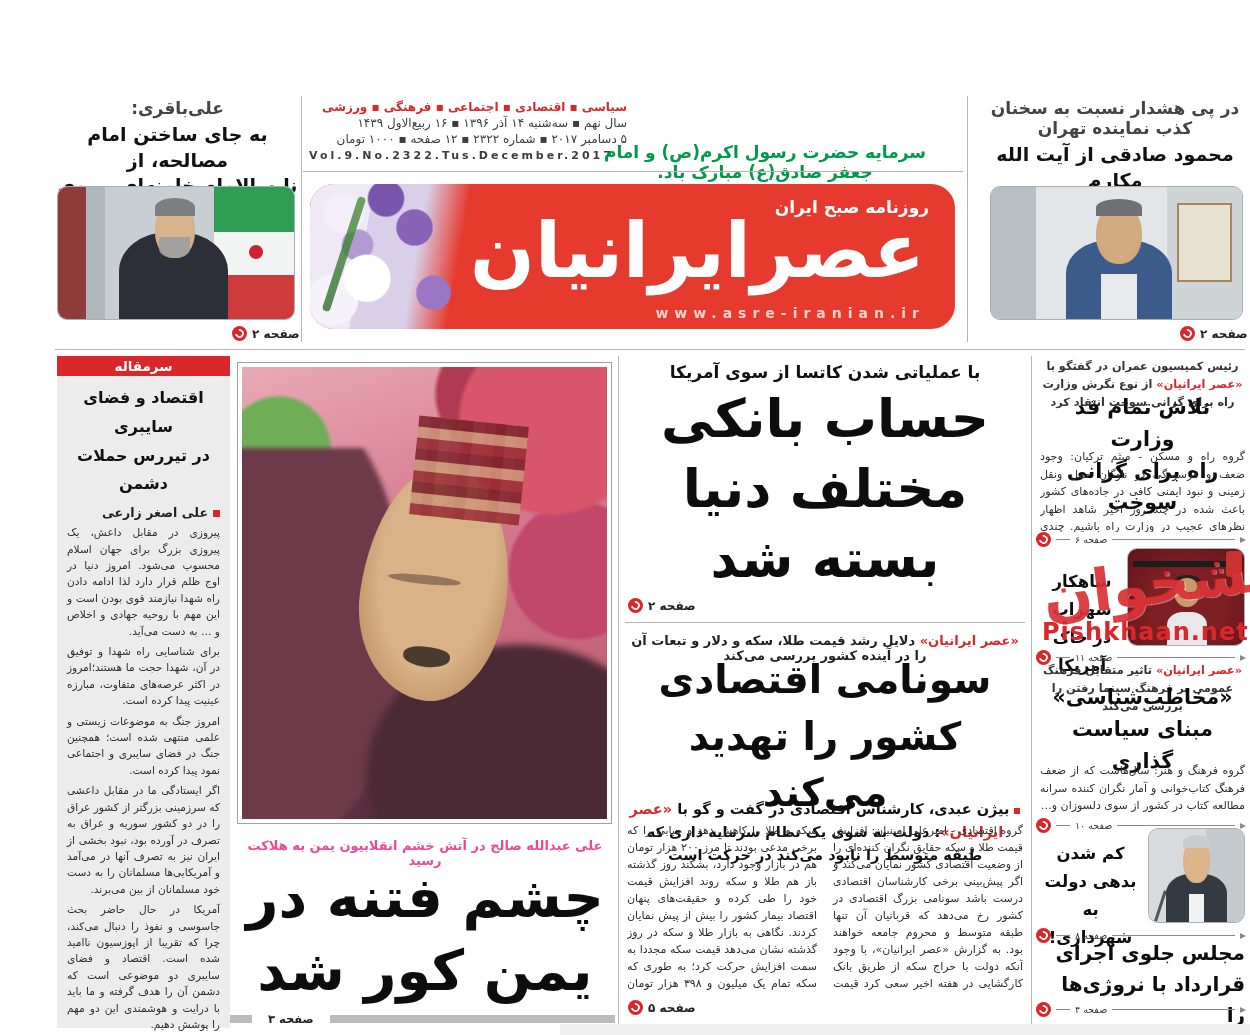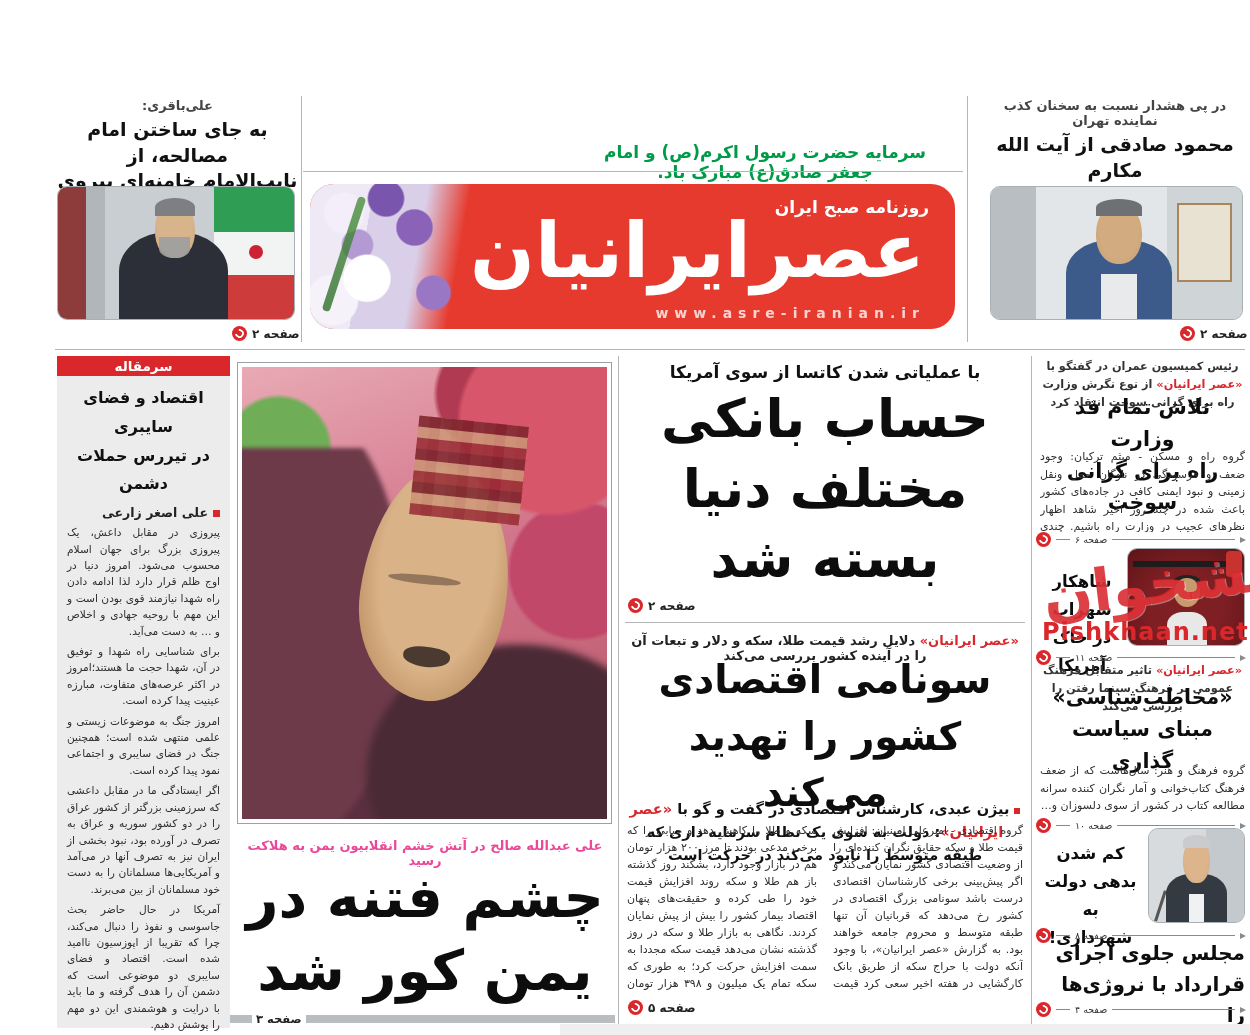--- a/index.html
+++ b/index.html
@@ -8,21 +8,21 @@
   #paper {
     position:relative; width:1250px; height:1035px; margin:0 auto;
     background:#ffffff; overflow:hidden; direction:rtl;
   }
   .abs { position:absolute; }
   .rtl { direction:rtl; }
   .hline { position:absolute; height:1px; background:#b5b5b5; }
   .vline { position:absolute; width:1px; background:#b5b5b5; }
 
   
-  .corner-kicker { font-size:13px; color:#444; font-weight:bold; text-align:center; }
+  .corner-kicker { font-size:17px; color:#444; font-weight:bold; text-align:center; }
   .corner-head { font-size:19px; line-height:1.35; font-weight:bold; color:#111; text-align:center; }
   .photo-frame { border:1px solid #a9b0b5; border-radius:10px; overflow:hidden; background:#ddd; }
 
   
   .pmark { display:flex; align-items:center; gap:5px; direction:ltr; }
   .pmark-icon { width:15px; height:15px; border-radius:50%; background:#d9272b; position:relative; flex:0 0 auto; }
   .pmark-icon::after { content:""; position:absolute; inset:3px; border:2.5px solid #fff; border-radius:50%; border-left-color:transparent; transform:rotate(35deg); }
   .pmark-label { font-size:12px; font-weight:bold; color:#222; }
 
   
@@ -95,21 +95,21 @@
   .saleh-mustache { position:absolute; left:44%; top:62%; width:13%; height:4.5%;
      background:#4a3a30; border-radius:50% 50% 60% 60%; transform:rotate(6deg); }
   .saleh-brow { position:absolute; left:40%; top:46%; width:20%; height:2%;
      background:rgba(90,70,55,.55); border-radius:50%; transform:rotate(6deg); }
   .saleh-pixels { position:absolute; left:47%; top:12%; width:30%; height:22%; transform:rotate(6deg); opacity:.95;
      background-image:
        repeating-linear-gradient(0deg, rgba(150,40,50,.85) 0 11px, rgba(205,150,120,.85) 11px 22px, rgba(120,30,40,.85) 22px 33px),
        repeating-linear-gradient(90deg, rgba(190,120,100,.6) 0 11px, rgba(140,40,50,.6) 11px 22px, rgba(220,170,140,.6) 22px 33px); }
   .yemen-caption { font-size:13px; font-weight:bold; color:#ec4899; text-align:center; }
   .yemen-head { font-size:56px; font-weight:bold; color:#0d0d0d; text-align:center; line-height:1.3; }
-  .ybar-row { position:absolute; display:flex; align-items:center; gap:4px; direction:ltr; }
+  .ybar-row { position:absolute; display:flex; align-items:center; gap:16px; direction:ltr; }
   .ybar { height:8px; background:#b9bdbf; }
   .ybar-label { font-size:11.5px; font-weight:bold; color:#222; white-space:nowrap; }
 
   
   .rail-kicker { font-size:11.3px; font-weight:bold; color:#333; text-align:center; line-height:1.6; }
   .rail-head { font-size:20.5px; font-weight:bold; color:#0d0d0d; text-align:center; line-height:1.55; }
   .rail-body { font-size:11px; line-height:1.6; color:#2e2e2e; text-align:justify; }
   .rail-sep { position:absolute; display:flex; align-items:center; gap:5px; direction:ltr; }
   .rail-sep .dash { height:1px; background:#8a8a8a; }
   .rail-sep .pg { font-size:9.5px; color:#333; white-space:nowrap; }
@@ -198,20 +198,26 @@
       <div class="shirt"></div>
       <div class="head"></div>
       <div class="hair"></div>
     </div>
   </div>
   <div class="abs pmark" style="left:1180px; top:326px;">
     <span class="pmark-icon"></span>
     <span class="pmark-label">صفحه ۲</span>
   </div>
 
+  <div class="abs rtl" style="right:623px; width:318px; top:100px;">
+    <div class="hdr-cats">سیاسی ▪ اقتصادی ▪ اجتماعی ▪ فرهنگی ▪ ورزشی</div>
+    <div class="hdr-line">سال نهم ▪ سه‌شنبه ۱۴ آذر ۱۳۹۶ ▪ ۱۶ ربیع‌الاول ۱۴۳۹</div>
+    <div class="hdr-line">۵ دسامبر ۲۰۱۷ ▪ شماره ۲۳۲۲ ▪ ۱۲ صفحه ▪ ۱۰۰۰ تومان</div>
+    <div class="hdr-en">Vol.9.No.2322.Tus.December.2017</div>
+  </div>
   <div class="abs greeting" style="left:590px; width:350px; top:142px;">سرمایه حضرت رسول اکرم(ص) و امام جعفر صادق(ع) مبارک باد.</div>
 
   <div class="hline" style="left:303px; width:660px; top:171px;"></div>
   <div class="vline" style="left:301px; top:96px; height:246px;"></div>
   <div class="vline" style="left:967px; top:96px; height:246px;"></div>
 
   <div class="abs masthead" style="left:310px; top:184px; width:645px; height:145px;">
     <div class="masthead-flowers"></div>
     <div class="masthead-tagline">روزنامه صبح ایران</div>
     <div class="masthead-title">عصرایرانیان</div>

